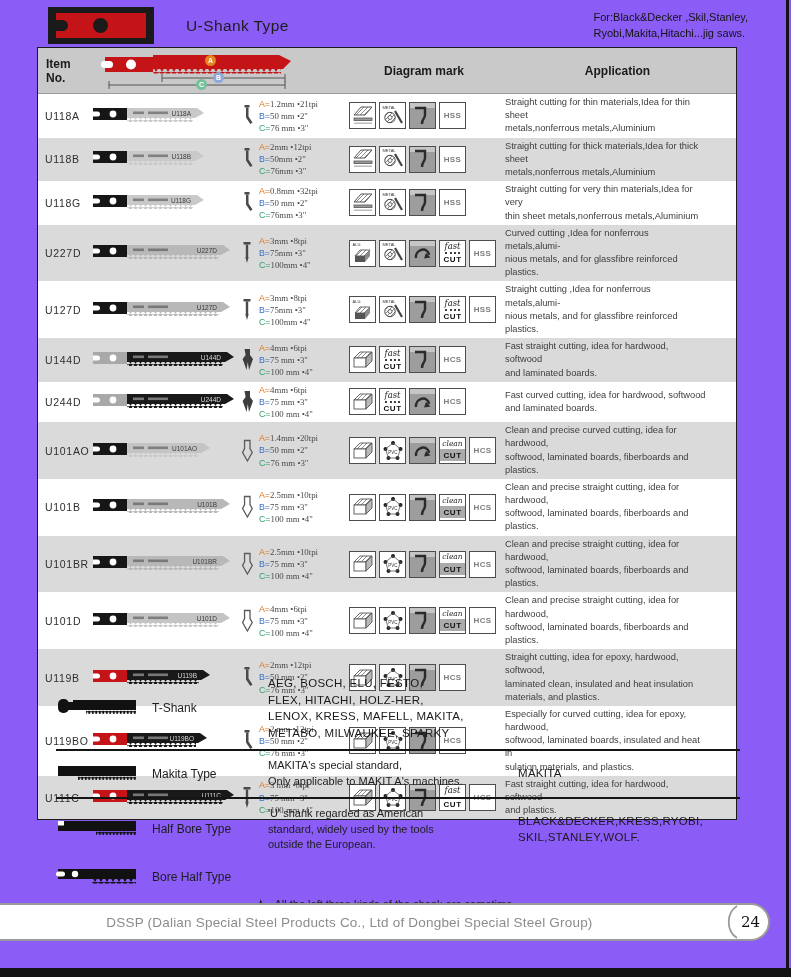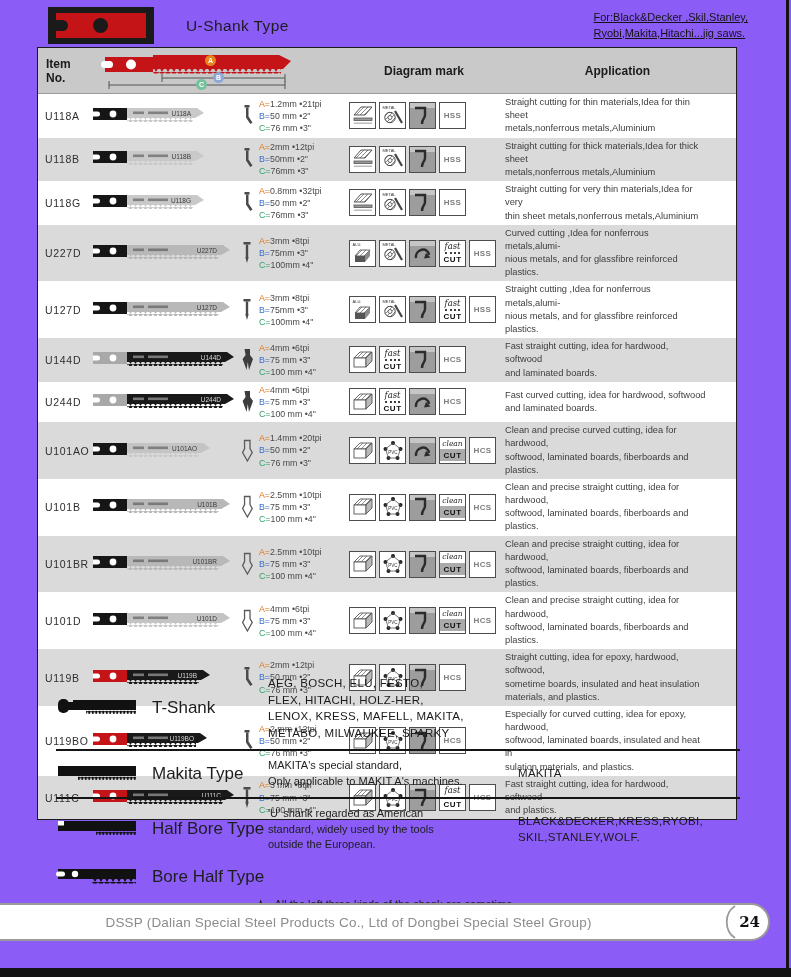--- a/index.html
+++ b/index.html
@@ -8,21 +8,21 @@
   .edge-right { position:absolute; top:0; right:2px; width:3px; height:100%; background:#141414; }
   .edge-bottom { position:absolute; bottom:0; left:0; width:100%; height:9px; background:#141414; }
 
   
   .hdr { position:absolute; top:7px; left:48px; width:700px; display:flex; align-items:center; }
   .logo { width:106px; height:37px; background:#1a1a1a; display:flex; align-items:center; justify-content:center; }
   .logo-red { width:90px; height:25px; background:#c41418; position:relative; }
   .logo-slot { position:absolute; left:0; top:7px; width:12px; height:11px; background:#1a1a1a; border-radius:0 6px 6px 0; }
   .logo-hole { position:absolute; left:37px; top:5px; width:15px; height:15px; background:#1a1a1a; border-radius:50%; }
   .hdr-title { margin-left:32px; font-size:15.5px; color:#1c1c1c; letter-spacing:.4px; }
-  .hdr-compat { margin-left:auto; font-size:11px; color:#141414; line-height:1.4; white-space:pre-line;text-decoration:underline; }
+  .hdr-compat { margin-left:auto; font-size:11px; color:#141414; line-height:1.4; white-space:pre-line; }
 
   
   .tbl { position:absolute; top:47px; left:37px; width:700px; border:1.3px solid #1a1a1a; background:#fff; }
   .grid { display:grid; grid-template-columns:55px 142px 24px 90px 150px 1fr; align-items:center; }
   .thead { height:46px; background:#c9c9c9; border-bottom:1px solid #9a9a9a; }
   .th { font-size:12px; font-weight:700; color:#1b1b1b; }
   .th-item { padding-left:8px; font-weight:600; }
   .th-diagram-cell { grid-column:2/5; position:relative; height:40px; }
   .hdr-blade { position:absolute; left:6px; top:1px; width:205px; height:38px; }
   .dbadge { position:absolute; width:11px; height:11px; border-radius:50%; font-size:7px; line-height:11px; text-align:center; color:#fff; font-weight:700; }
@@ -33,50 +33,50 @@
 
   .trow { min-height:40px; background:#fff; padding:2px 0; }
   .trow.alt { background:#dadada; }
   .c-item { padding-left:7px; font-size:10.5px; color:#2e2e2e; letter-spacing:.7px; }
   .c-blade { overflow:visible; }
   .c-pin { display:flex; justify-content:center; }
   .c-spec { font-size:8.8px; line-height:1.38; white-space:nowrap; }
   .sl-a { color:#e07418; }
   .sl-b { color:#3a6fc9; }
   .sl-c { color:#2f9e68; }
-  .sv { color:#4a4a4a; }
+  .sv { color:#4a4a4a;font-family:Liberation Serif, serif; }
   .c-marks { display:flex; gap:3px; align-items:center; }
   .mark { width:27px; height:27px; flex:0 0 27px; border:1.6px solid #4d4d4d; background:#fff;
           display:flex; flex-direction:column; align-items:center; justify-content:center; overflow:hidden; }
   .m-cut-straight, .m-cut-curved { background:linear-gradient(#c6c6c6 0 5px, #9d9d9d 5px); }
   .steel { font-size:8px; font-weight:700; color:#7d7d7d; letter-spacing:.4px; }
   .ital { font-size:8.5px; font-style:italic; font-family:"DejaVu Serif", serif; color:#1f1f1f; line-height:1.1; }
   .ital.sm { font-size:7.5px; }
   .dots { width:15px; border-top:2px dotted #3f3f3f; margin:1px 0 2px; }
   .cutb { font-size:8px; font-weight:800; color:#0f0f0f; letter-spacing:.6px; line-height:1; }
   .cutband { background:#ababab; width:100%; text-align:center; font-size:8px; font-weight:800; color:#101010; letter-spacing:.6px; padding:2px 0 1px; margin-top:1px; }
   .c-app { font-size:9.3px; color:#3d3d3d; line-height:1.42; white-space:pre-line; padding:0 30px 0 6px; }
 
   
   .bottom { position:absolute; top:668px; left:56px; width:684px; color:#1a1a1a; }
   .b-row { display:grid; grid-template-columns:96px 116px 250px 1fr; align-items:center; padding:7px 0; }
-  .b-label { font-size:17px; color:#1d1d1d; }
+  .b-label { font-size:12px; color:#1d1d1d; }
   .b-desc { font-size:11px; line-height:1.45; white-space:pre-line; color:#1d1d1d; }
   .b-brands { font-size:11.5px; line-height:1.45; white-space:pre-line; letter-spacing:.3px; }
   .b-sep { border-top:2px solid #151515; }
   .b-note { grid-column:3/5; display:flex; align-items:flex-start; font-size:11px; line-height:1.5; }
   .star { font-size:15px; font-weight:700; margin:-1px 7px 0 -14px; }
   .b-note span:last-child { white-space:pre-line; }
 
   
   .footer-box { position:absolute; top:903px; left:-26px; width:796px; height:38px; background:#fff;
                 border:2px solid #9a9a9a; border-radius:0 19px 19px 0; display:flex; align-items:center; }
   .footer-text { flex:1; text-align:center; color:#8c8c8c; font-size:13.5px; letter-spacing:.2px; }
   .page-num-wrap { display:flex; align-items:center; margin-right:8px; }
-  .page-num { font-family:"DejaVu Serif", serif; font-weight:700; font-size:15px; color:#111; margin-left:2px; }
+  .page-num { font-family:"DejaVu Serif", serif; font-weight:400; font-size:15px; color:#111; margin-left:2px; }
 </style>
 </head>
 <body>
 
 <div class="page">
 
   <svg width="0" height="0" style="position:absolute" aria-hidden="true">
     <defs>
       <pattern id="hatch" width="4" height="4" patternUnits="userSpaceOnUse">
           <path d="M0,4 L4,0" stroke="#8a8a8a" stroke-width="1"></path>
@@ -806,21 +806,21 @@
             <div class="mark m-cut-straight">
               <svg width="24" height="24">
                 <path d="M4,4 h10 v7 c0,4 -3,3 -3,9" stroke="#2b2b2b" stroke-width="2.4" fill="none"></path>
               </svg>
             </div>
             <div class="mark m-hcs">
               <span class="steel">HCS</span>
             </div>
           </div>
       <div class="c-app">Straight cutting, idea  for epoxy, hardwood, softwood,
-sometime boards, insulated  and heat insulation
+laminated clean, insulated  and heat insulation
 materials, and plastics.</div>
     </div>
 
     <div class="grid trow">
       <div class="c-item">U119BO</div>
       <div class="c-blade"><svg width="115" height="20">
     <rect x="0" y="4" width="34" height="12" fill="#c41418"></rect>
     <rect x="-3" y="7.5" width="10" height="5" rx="2.5" fill="#fff"></rect>
     <circle cx="20" cy="10" r="3.4" fill="#fff"></circle>
     <polygon points="34,4 107,4 114,9 105,14 34,14" fill="#191919"></polygon>

